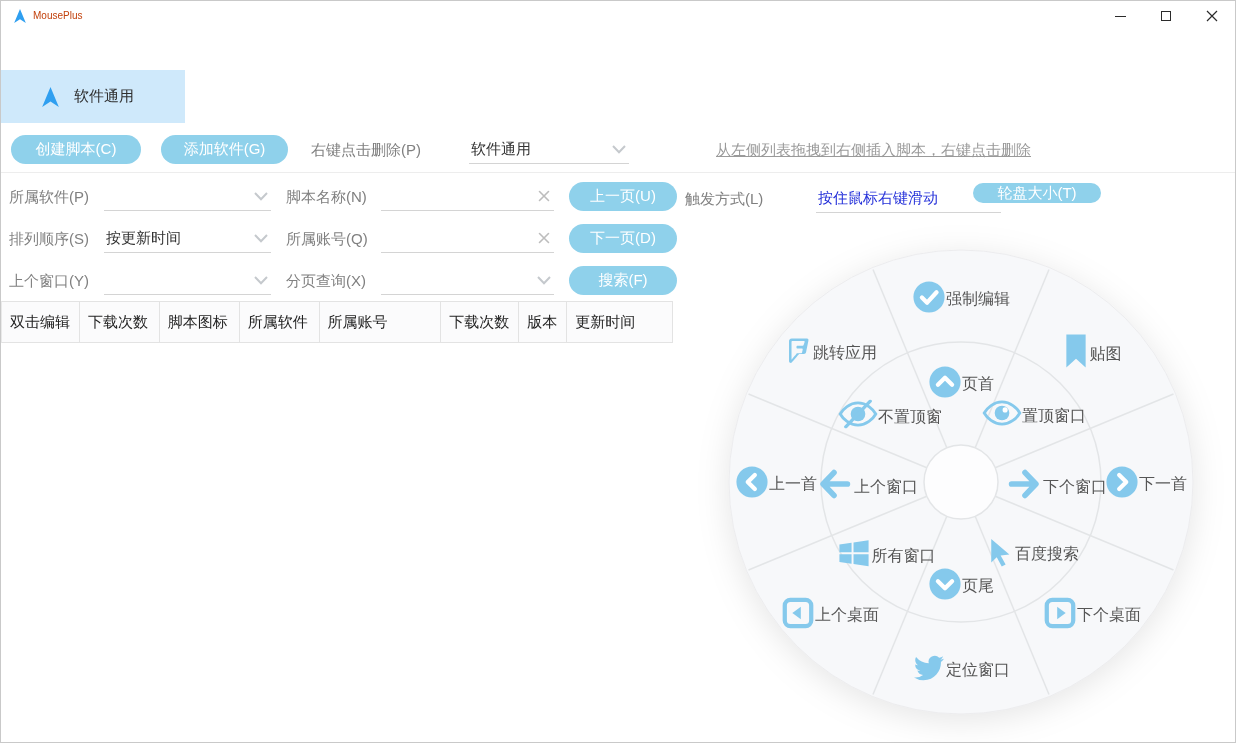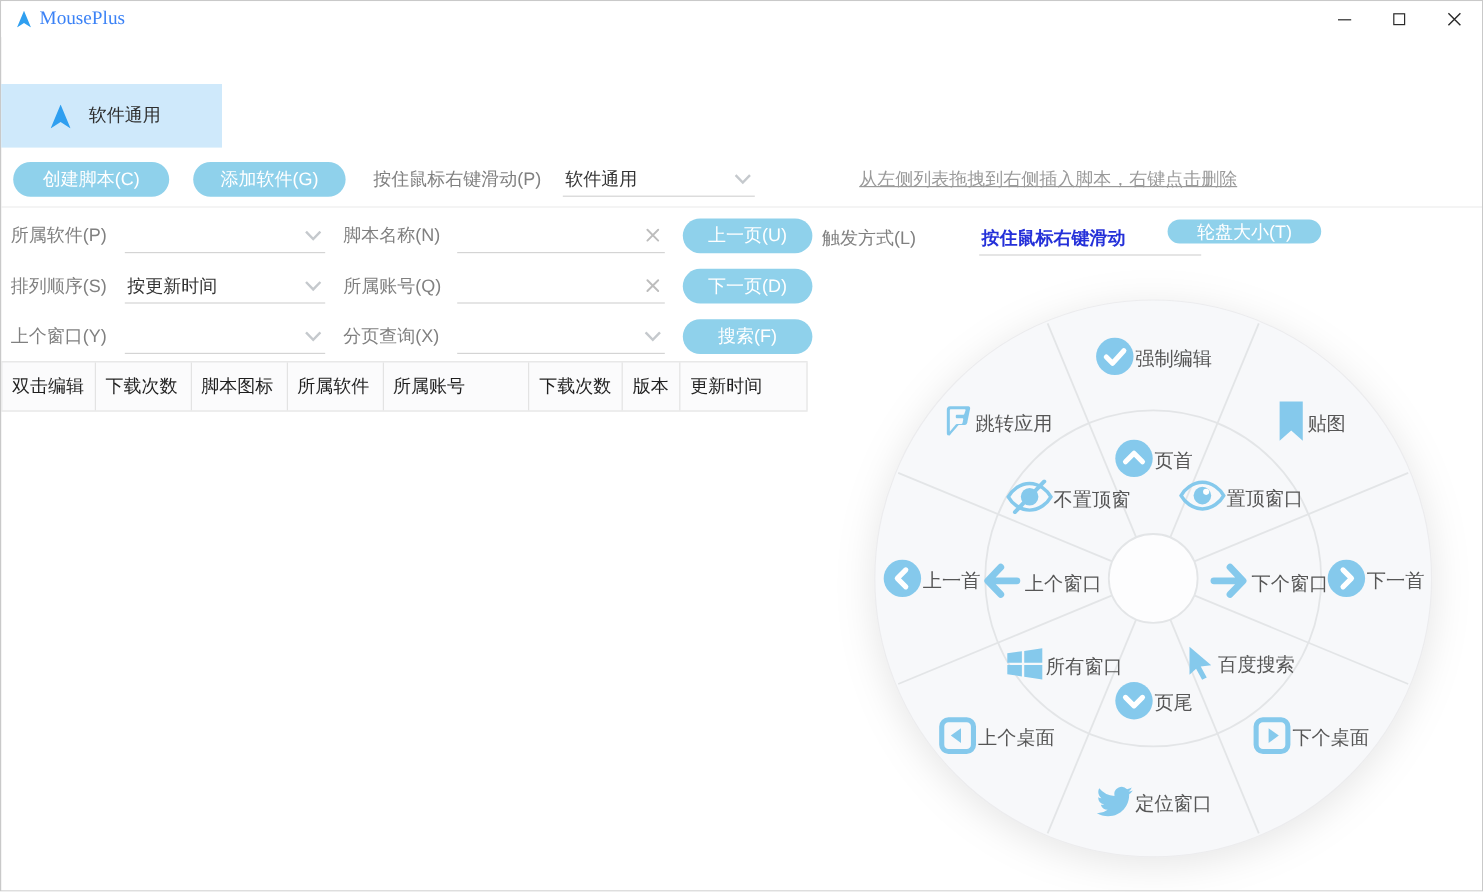--- a/index.html
+++ b/index.html
@@ -3,21 +3,21 @@
 <meta charset="utf-8">
 <style>
   * { margin:0; padding:0; box-sizing:border-box; }
   html,body { width:1236px; height:743px; }
   body { font-family:"Liberation Sans","DejaVu Sans",sans-serif; background:#fff; position:relative; overflow:hidden; }
   .window { position:absolute; inset:0; border:1px solid #c9c9c9; background:#fff; }
 
   
   .titlebar { position:absolute; top:0; left:0; width:100%; height:30px; background:#fff; }
   .app-logo { position:absolute; left:13px; top:8px; width:12px; height:14px; }
-  .app-title { position:absolute; left:32px; top:0; height:30px; line-height:30px; font-size:16px; color:#3b82f6;font-family:Liberation Serif, serif; }
+  .app-title { position:absolute; left:32px; top:0; height:30px; line-height:30px; font-size:10px; color:#c2410c; }
   .wc { position:absolute; top:0; width:46px; height:30px; display:flex; align-items:center; justify-content:center; background:transparent; border:none; cursor:default; }
   .wc-min { right:92px; } .wc-max { right:46px; } .wc-close { right:0; }
   .ic-min { width:11px; height:0; border-top:1.4px solid #2b2b2b; display:block; }
   .ic-max { width:10px; height:10px; border:1.2px solid #2b2b2b; display:block; }
 
   
   .tabbar { position:absolute; top:30px; left:0; width:100%; height:38px; border-bottom:1px solid #e7e7e7; padding-left:12px; display:flex; }
   .tab { height:38px; line-height:36px; font-size:17px; color:#2a2a2a; padding:0 3px; margin-right:18px; border-bottom:3px solid transparent; cursor:pointer; white-space:nowrap; }
   .tab.active { color:#2f9ff0; border-bottom-color:#2f9ff0; }
 
@@ -42,21 +42,21 @@
   .chev { width:14px; height:9px; flex:0 0 auto; }
   .xic { width:14px; height:14px; flex:0 0 auto; }
   .ctrl-inherit { left:468px; top:134px; width:160px; }
 
   
   .fl-l { left:8px; }  .fl-m { left:285px;text-align:center; }
   .fc-l { left:103px; width:167px;gap:46px; } .fc-m { left:380px; width:173px; }
   .r1 { top:181px; } .r2 { top:223px; } .r3 { top:265px; }
   .btn-page { left:568px; width:108px; }
   .trig-lbl { left:684px; top:183px; }
-  .ctrl-trigger { left:815px; top:183px; width:185px;font-weight:bold; }
+  .ctrl-trigger { left:815px; top:183px; width:185px; }
   .btn-wheelsize { left:972px; top:182px; width:128px; height:20px; }
 
   
   .thead { position:absolute; top:300px; left:0; width:672px; height:42px; display:flex; border-top:1px solid #e3e3e3; border-bottom:1px solid #e3e3e3; border-left:1px solid #e9e9e9; background:#fbfbfc; }
   .th { height:100%; border-right:1px solid #e3e3e3; display:flex; align-items:center; padding-left:8px; font-size:15px; color:#1f1f1f; white-space:nowrap; overflow:hidden; }
 
   
   .wheel { position:absolute; left:725px; top:246px; width:470px; height:470px; }
   .wheel > svg.base { position:absolute; left:0; top:0; filter:drop-shadow(0 6px 16px rgba(0,0,0,0.10)); }
   .witem { position:absolute; transform:translate(-50%,-50%); display:flex; align-items:center; cursor:pointer; }
@@ -89,21 +89,21 @@
 
   <div class="selected-item">
     <svg class="logo" viewBox="0 0 20 24">
         <path d="M10 0L20 24L10 17.5L0 24Z" fill="#2f9ff0"></path>
       </svg>
     <span class="sname">软件通用</span>
   </div>
 
   <button class="btn btn-create">创建脚本(C)</button>
   <button class="btn btn-add">添加软件(G)</button>
-  <span class="lbl inherit-lbl">按住鼠标右键滑动(P)</span>
+  <span class="lbl inherit-lbl">右键点击删除(P)</span>
   <div class="uctrl ctrl-inherit">
     <span class="uval">软件通用</span>
     <svg class="chev" viewBox="0 0 14 9">
         <path d="M1 1l6 6.2L13 1" fill="none" stroke="#c5c9cd" stroke-width="2"></path>
       </svg>
   </div>
   <span class="hint">从左侧列表拖拽到右侧插入脚本，右键点击删除</span>
   <div class="divider"></div>
 
   <span class="lbl fl-l r1">所属软件(P)</span>

